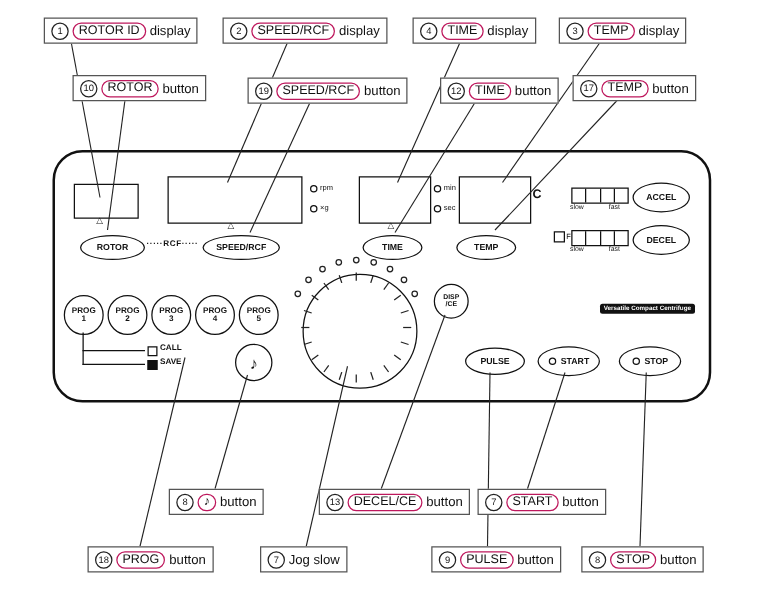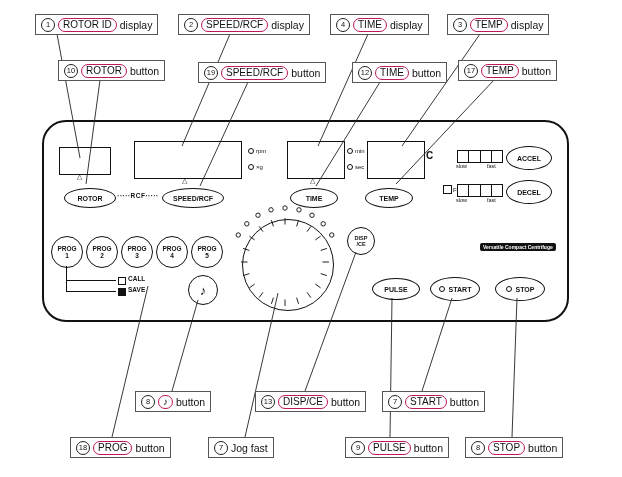--- a/index.html
+++ b/index.html
@@ -279,37 +279,37 @@
     <span class="suffix">button</span>
   </div>
 
   <div class="callout" style="left:135px;top:391px">
     <span class="cnum">8</span>
     <span class="oval-name">♪</span>
     <span class="suffix">button</span>
   </div>
   <div class="callout" style="left:255px;top:391px">
     <span class="cnum">13</span>
-    <span class="oval-name">DISP/CE</span>
+    <span class="oval-name">DECEL/CE</span>
     <span class="suffix">button</span>
   </div>
   <div class="callout" style="left:382px;top:391px">
     <span class="cnum">7</span>
     <span class="oval-name">START</span>
     <span class="suffix">button</span>
   </div>
 
   <div class="callout" style="left:70px;top:437px">
     <span class="cnum">18</span>
     <span class="oval-name">PROG</span>
     <span class="suffix">button</span>
   </div>
   <div class="callout" style="left:208px;top:437px">
     <span class="cnum">7</span>
-    <span class="plain-name">Jog fast</span>
+    <span class="plain-name">Jog slow</span>
   </div>
   <div class="callout" style="left:345px;top:437px">
     <span class="cnum">9</span>
     <span class="oval-name">PULSE</span>
     <span class="suffix">button</span>
   </div>
   <div class="callout" style="left:465px;top:437px">
     <span class="cnum">8</span>
     <span class="oval-name">STOP</span>
     <span class="suffix">button</span>

